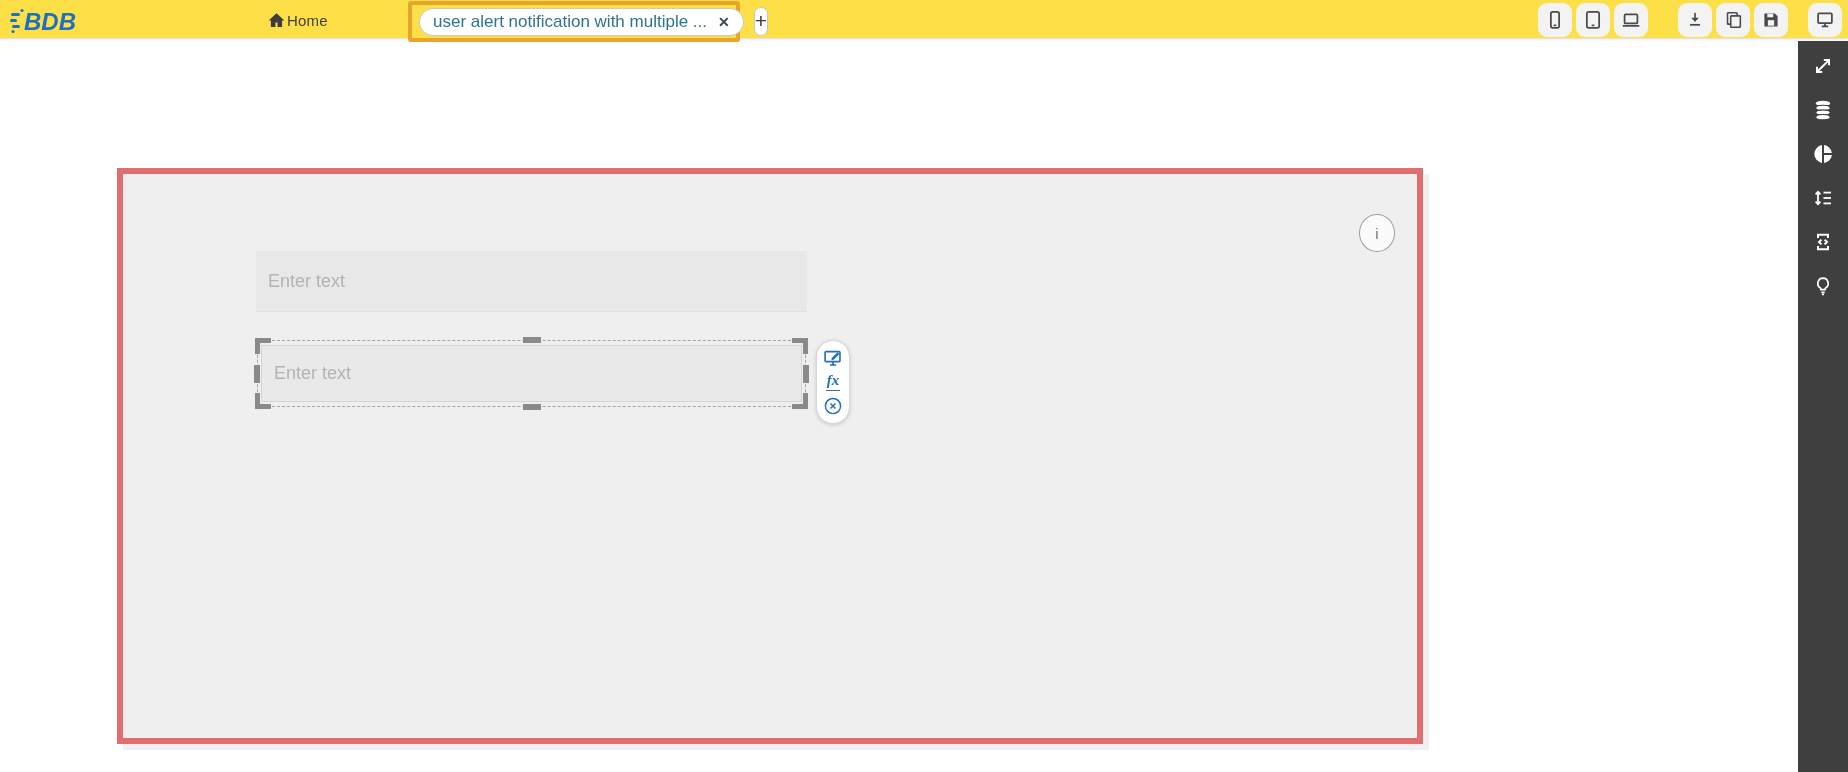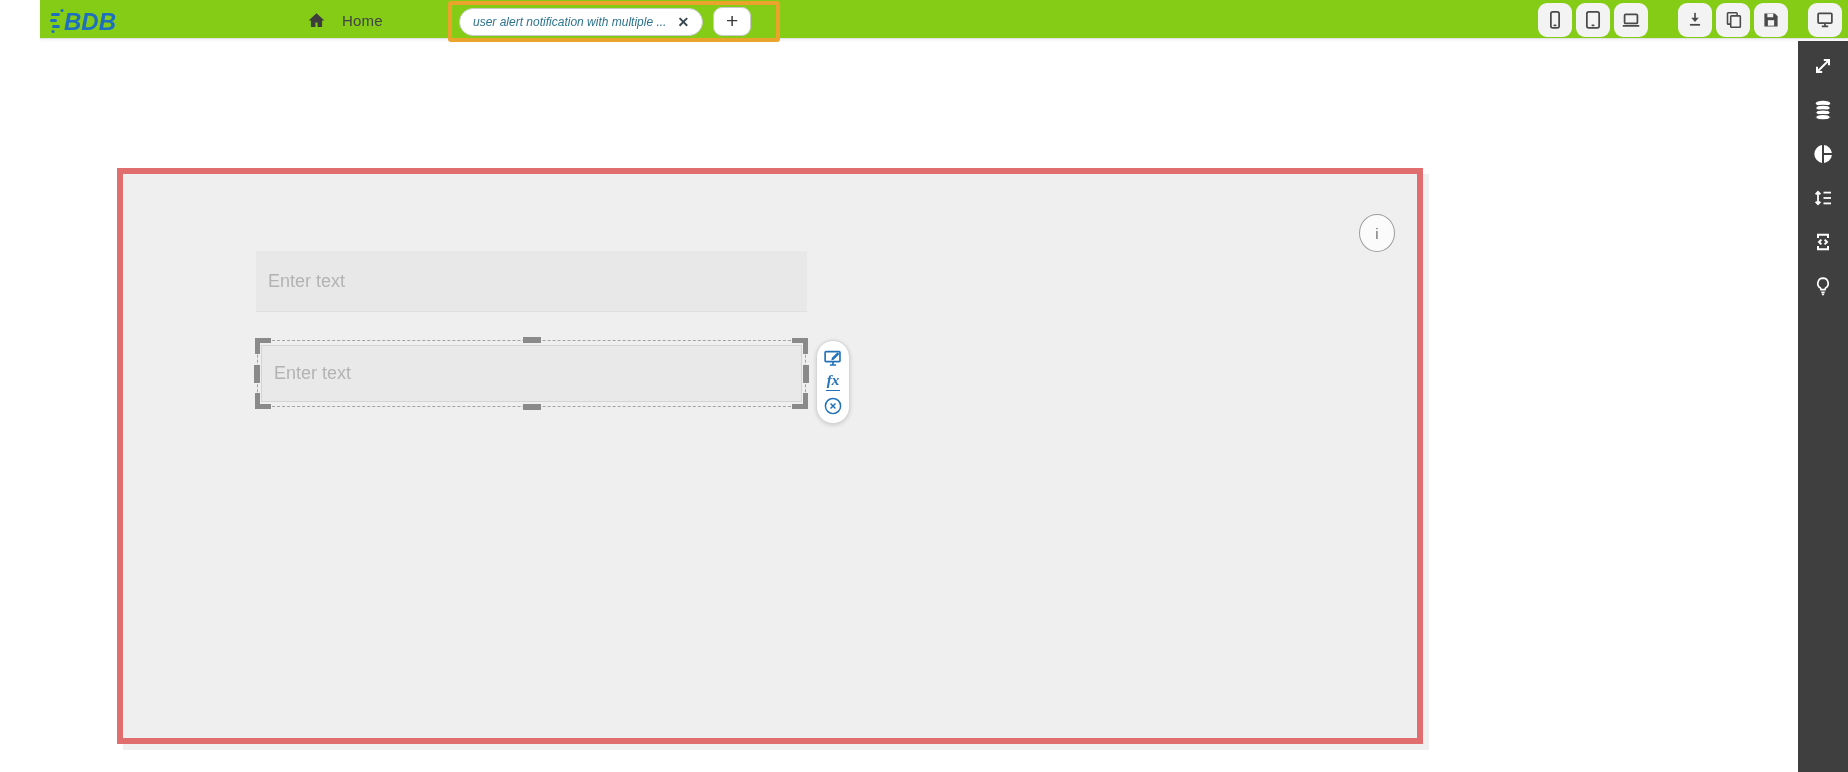--- a/index.html
+++ b/index.html
@@ -1,32 +1,32 @@
 <!DOCTYPE html>
 <html><head>
 <meta charset="utf-8">
 <style>
   * { margin:0; padding:0; box-sizing:border-box; }
   html,body { width:1848px; height:772px; background:#fff; overflow:hidden;
               font-family:"Liberation Sans", sans-serif; }
   .screen { position:relative; width:1848px; height:772px; background:#ffffff; }
 
   
-  .topbar { position:absolute; top:0; left:0; right:0; height:39px; background:#84cc16;
-            border-bottom:1px solid #e2e2e2; box-shadow:0 1px 3px rgba(0,0,0,.07); z-index:6;margin-left:40px; }
+  .topbar { position:absolute; top:0; left:0; right:0; height:39px; background:#fde047;
+            border-bottom:1px solid #e2e2e2; box-shadow:0 1px 3px rgba(0,0,0,.07); z-index:6; }
   .logo { position:absolute; left:10px; top:6px; cursor:default; }
-  .home { position:absolute; left:266px; top:0; height:40px; display:flex; align-items:center; gap:15px; cursor:pointer; }
+  .home { position:absolute; left:266px; top:0; height:40px; display:flex; align-items:center; cursor:pointer; }
   .home-label { font-size:15px; color:#424242; letter-spacing:.2px; }
 
   .tab-highlight { position:absolute; left:408px; top:1px; width:332px; height:41px;
                    border:4px solid #eba42b; border-radius:3px; display:flex; align-items:center;
                    gap:10px; padding:0 7px; }
   .tab { height:28px; border:1px solid #c9c9c9; border-radius:15px; background:#fff;
          display:flex; align-items:center; gap:11px; padding:0 13px; cursor:pointer; }
-  .tab-title { font-size:12px; color:#2e7490; white-space:nowrap;font-style:italic; }
+  .tab-title { font-size:17px; color:#2e7490; white-space:nowrap; }
   .tab-close { font-size:14px; color:#37474f; font-weight:bold; cursor:pointer; line-height:1; }
   .add-tab { width:38px; height:29px; border:1px solid #c9c9c9; border-radius:9px; background:#fff;
              font-size:21px; color:#3d3d3d; display:flex; align-items:center; justify-content:center;
              cursor:pointer; padding-bottom:2px; }
 
   .right-icons { position:absolute; right:6px; top:3px; display:flex; align-items:center; }
   .icon-btn { width:34px; height:34px; border-radius:9px; background:#f3f3f3; border:none;
               display:flex; align-items:center; justify-content:center; margin-left:4px; cursor:pointer; }
   .gap-lg { width:26px; } .gap-md { width:16px; }
 

